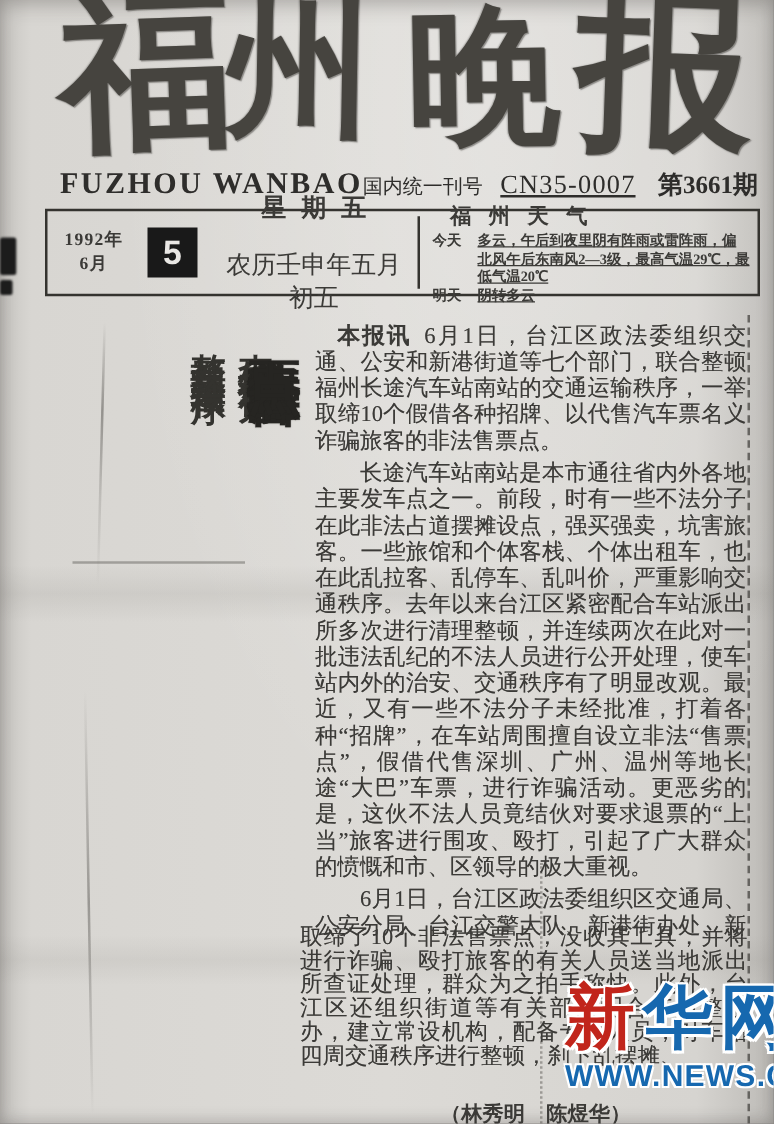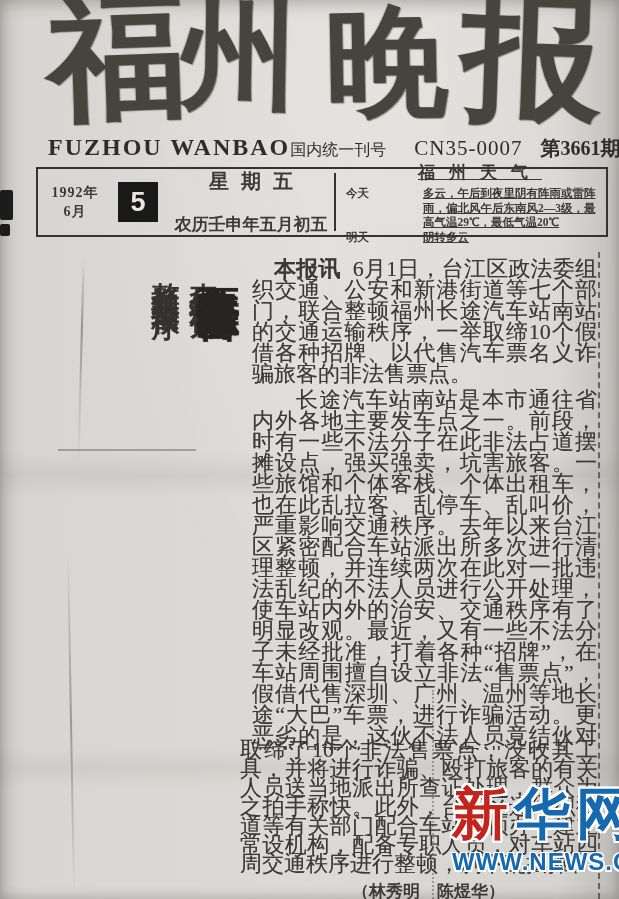--- a/index.html
+++ b/index.html
@@ -28,47 +28,47 @@
     font-weight:900;color:#46443f;text-shadow:1px 1px 1px rgba(64,62,58,.55), -1px 0 1px rgba(64,62,58,.3);}
   .masthead span{display:inline-block;line-height:1;}
   .mc1{font-size:138px;margin-left:48px;transform:rotate(-2deg);}
   .mc2{font-size:118px;margin-left:-6px;margin-top:10px;transform:rotate(1deg);}
   .mc3{font-size:122px;margin-left:28px;margin-top:14px;transform:rotate(-1deg);}
   .mc4{font-size:140px;margin-left:14px;transform:rotate(2deg);}
 
   .publine{position:absolute;left:48px;top:134px;width:560px;display:flex;align-items:baseline;color:#2e2d2b;white-space:nowrap;}
   .pub-latin{font-size:24px;letter-spacing:2px;font-weight:600;}
   .pub-label{font-size:16px;font-weight:400;}
-  .pub-code{font-size:21px;margin-left:28px;letter-spacing:1px;}
+  .pub-code{font-size:21px;margin-left:14px;letter-spacing:1px;text-decoration:underline;}
   .pub-issue{font-size:20px;margin-left:18px;font-weight:600;}
 
   
   .infobox{position:absolute;left:36px;top:167px;width:568px;height:66px;border:2px solid #34332f;display:flex;align-items:center;}
   .datecol{width:74px;text-align:center;font-size:14px;font-weight:700;line-height:19px;letter-spacing:1px;}
   .daybox{width:40px;height:40px;background:#191919;color:#e9e7e4;font-size:27px;font-weight:700;display:flex;align-items:center;justify-content:center;margin:0 14px 0 6px;font-family:"Liberation Sans",sans-serif;}
   .weekcol{width:158px;text-align:center;}
   .weekday{font-size:20px;font-weight:700;letter-spacing:12px;text-indent:12px;}
-  .lunar{font-size:17px;font-weight:700;margin-top:18px;}
+  .lunar{font-size:20px;font-weight:400;margin-top:18px;}
   .vdivider{width:2px;height:58px;background:#34332f;margin:0 8px 0 4px;}
   .weathercol{flex:1;padding:1px 6px 0 2px;}
-  .weather-title{font-size:17px;font-weight:800;letter-spacing:14px;text-indent:14px;text-align:center;margin-bottom:2px;text-decoration:underline;}
-  .wrow{display:flex;font-size:11.5px;line-height:14.5px;font-weight:600;gap:41px;}
+  .weather-title{font-size:17px;font-weight:800;letter-spacing:14px;text-indent:14px;text-align:left;margin-bottom:2px;}
+  .wrow{display:flex;font-size:11.5px;line-height:14.5px;font-weight:600;}
   .wlabel{width:28px;flex:none;margin-right:8px;}
   .wtext{flex:1;text-decoration:underline;}
 
   
   .dashed-border{position:absolute;left:598px;top:252px;height:647px;width:0;border-left:2px dashed rgba(70,68,64,.75);}
   .kicker{position:absolute;left:146px;top:260px;writing-mode:vertical-rl;text-orientation:upright;
     font-size:28px;font-weight:700;letter-spacing:4px;color:#34332f;display:flex;flex-direction:column;}
   .kicker .gap{height:22px;flex:none;}
   .headline{position:absolute;left:190px;top:264px;writing-mode:vertical-rl;text-orientation:upright;
     font-family:"Liberation Sans",sans-serif;font-size:43px;font-weight:900;letter-spacing:-1px;color:#262522;
     text-shadow:0 0 1px rgba(38,37,34,.6);}
   .bodycol{position:absolute;left:252px;top:258px;width:345px;height:492px;overflow:hidden;}
-  .bodycol p,.bodywide p{margin:0 0 5px 0;font-size:22px;line-height:21px;text-align:justify;color:#3b3a37;text-shadow:0 0 .5px rgba(59,58,55,.5);font-family:Liberation Serif, serif;}
+  .bodycol p,.bodywide p{margin:0 0 5px 0;font-size:18px;line-height:21px;text-align:justify;color:#3b3a37;text-shadow:0 0 .5px rgba(59,58,55,.5);font-family:Liberation Serif, serif;}
   .indent2{text-indent:2em;}
   .indent1{text-indent:1em;}
   .lead{font-weight:800;margin-right:.55em;}
   .bodywide{position:absolute;left:240px;top:740px;width:358px;}
   .bodywide p{line-height:19px;}
   .tailline{position:absolute;left:104px;top:862px;font-size:17.5px;color:#3b3a37;text-shadow:0 0 .5px rgba(59,58,55,.5);}
   .byline{position:absolute;left:352px;top:880px;font-size:17px;font-weight:600;color:#3b3a37;}
 
   
   .watermark{position:absolute;left:452px;top:786px;font-family:"Liberation Sans",sans-serif;pointer-events:none;}

